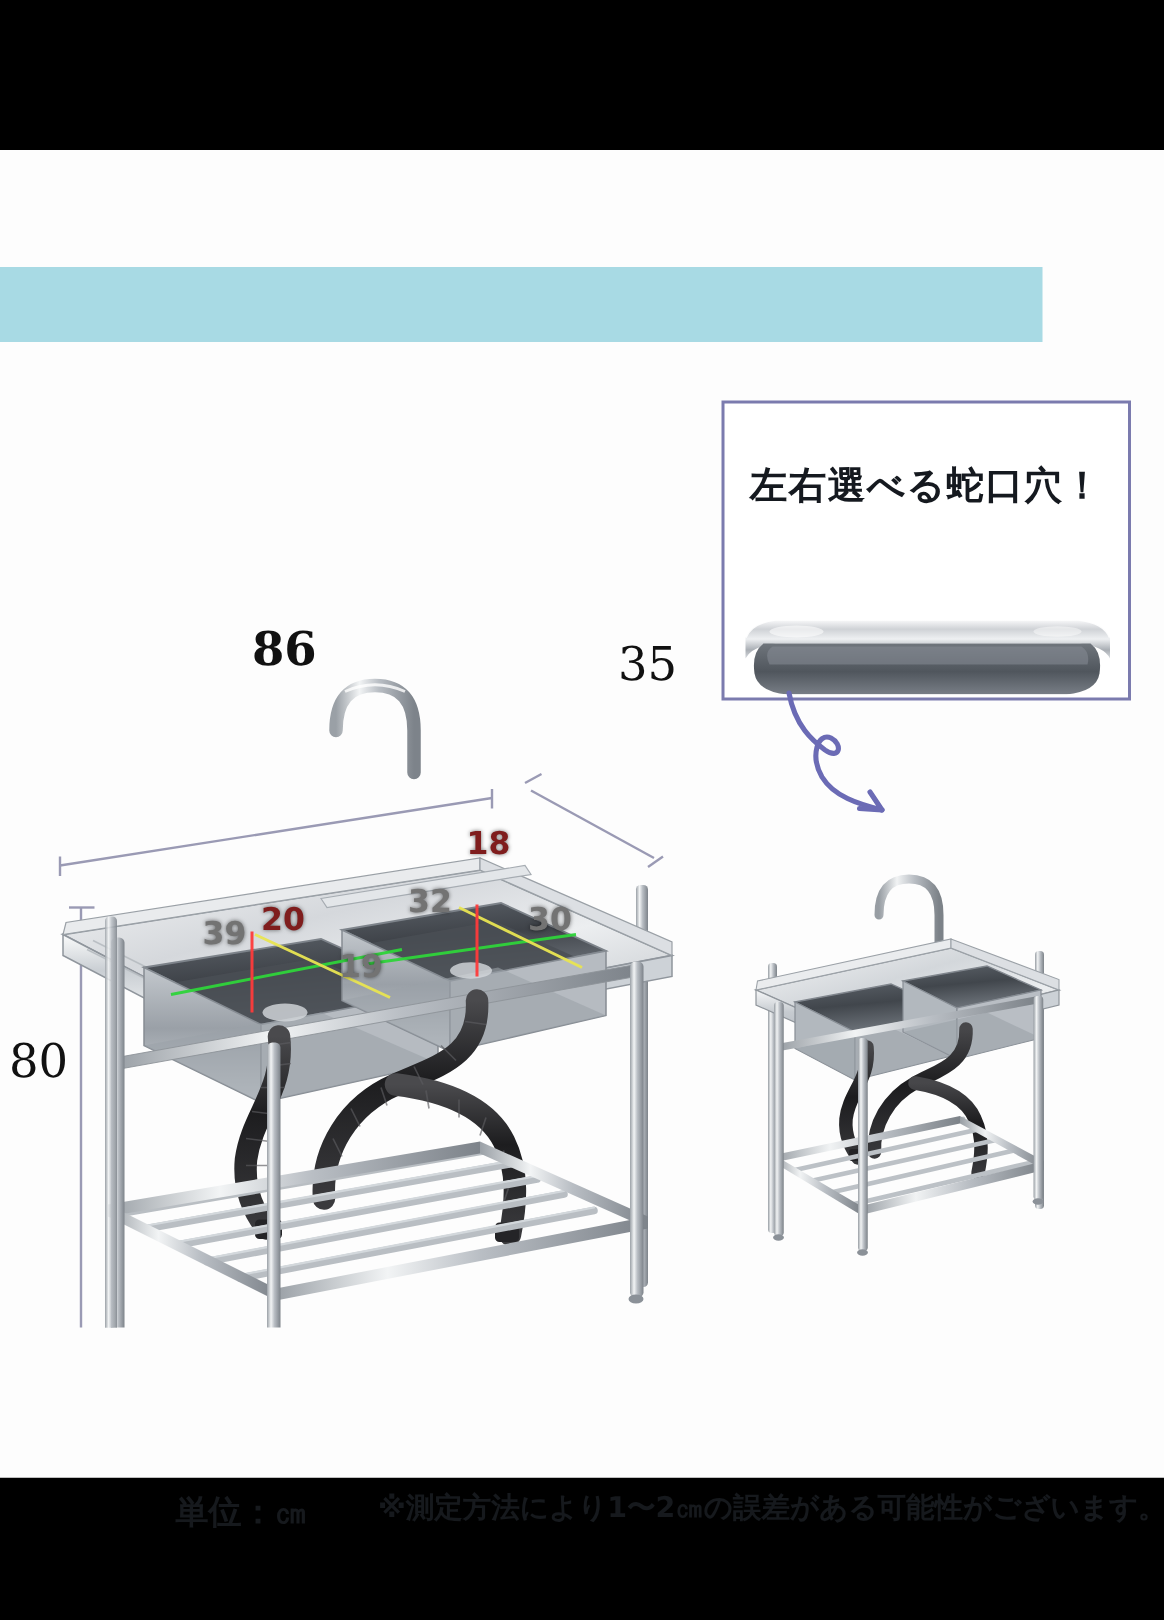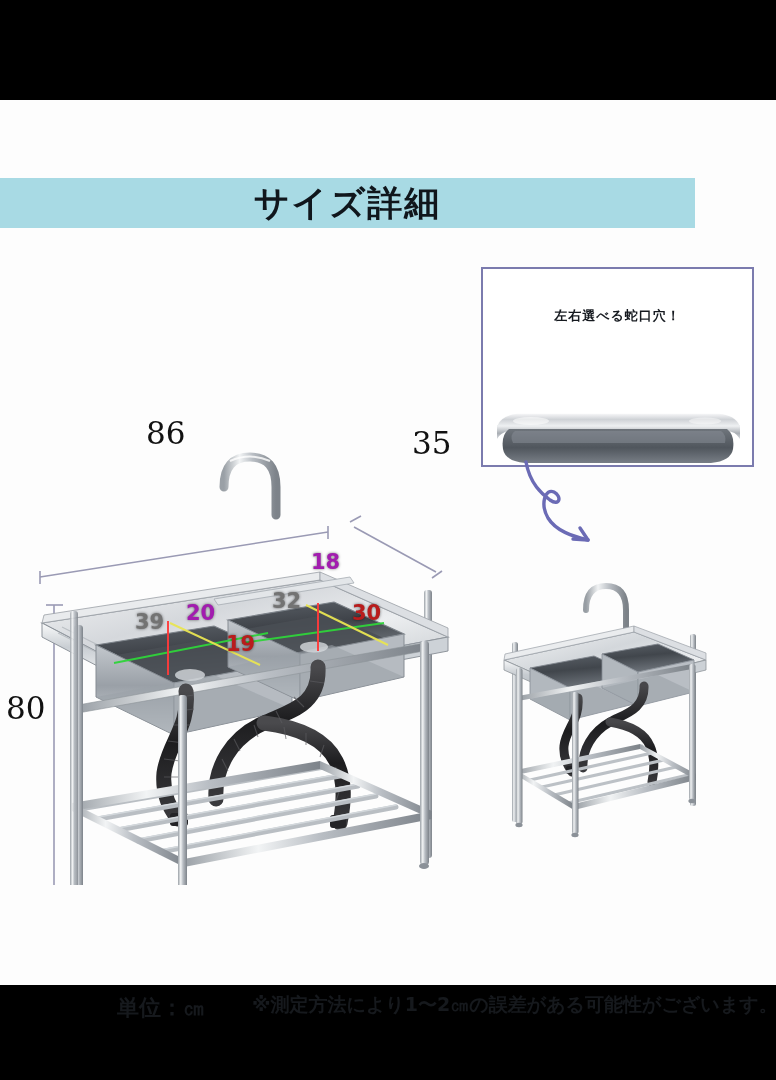--- a/index.html
+++ b/index.html
@@ -30,21 +30,21 @@
     font-family:"DejaVu Sans","Liberation Sans",sans-serif;
   }
 
   
   #callout{
     position:absolute;left:481px;top:167px;width:273px;height:200px;
     border:2px solid #7b7bae;background:#ffffff;box-sizing:border-box;
   }
   #callout-head{
     position:absolute;left:0;top:38px;width:100%;text-align:center;
-    font-size:13px;font-weight:700;color:#15191f;letter-spacing:1px;
+    font-size:25px;font-weight:700;color:#15191f;letter-spacing:1px;
     font-family:"DejaVu Sans","Liberation Sans",sans-serif;
   }
   #callout-sub{
     position:absolute;left:0;top:88px;width:100%;text-align:center;
     font-size:14.5px;font-weight:700;color:#15191f;letter-spacing:0px;
     font-family:"DejaVu Sans","Liberation Sans",sans-serif;
   }
   #callout-photo{
     position:absolute;left:8px;bottom:2px;width:255px;height:58px;overflow:hidden;
   }
@@ -54,34 +54,34 @@
 
   
   #main-sink{position:absolute;left:18px;top:275px;width:460px;height:510px;}
   #mini-sink{position:absolute;left:490px;top:468px;width:230px;height:272px;}
 
   
   .dim{
     position:absolute;font-family:"DejaVu Serif","Liberation Serif",serif;
     color:#111;font-size:31px;line-height:1;white-space:nowrap;
   }
-  #dim-86{left:146px;top:318px;}
+  #dim-86{left:168px;top:318px;font-weight:bold;}
   #dim-47{left:412px;top:328px;}
   #dim-80{left:6px;top:593px;}
 
   .basin-num{
     position:absolute;font-family:"DejaVu Sans","Liberation Sans",sans-serif;
     font-weight:700;font-size:21px;line-height:1;white-space:nowrap;
   }
   .g{color:#737373;text-shadow:0 0 3px rgba(0,0,0,.55);}
-  .y{color:#b91c1c;text-shadow:0 0 3px rgba(0,0,0,.55);}
-  .r{color:#a21caf;text-shadow:0 0 3px rgba(0,0,0,.55);}
+  .y{color:#737373;text-shadow:0 0 3px rgba(0,0,0,.55);}
+  .r{color:#7f1d1d;text-shadow:0 0 3px rgba(0,0,0,.55);}
 
   #num-39{left:135px;top:512px;}
-  #num-20{left:174px;top:503px;margin-left:12px;}
+  #num-20{left:174px;top:503px;}
   #num-35{left:226px;top:534px;}
   #num-32{left:272px;top:491px;}
   #num-18{left:311px;top:452px;}
   #num-30{left:352px;top:503px;}
   #unit-label{
     position:absolute;left:117px;top:893px;
     font-size:22px;font-weight:700;color:#16191d;
     font-family:"DejaVu Sans","Liberation Sans",sans-serif;white-space:nowrap;
   }
   #tolerance-note{
@@ -94,21 +94,20 @@
 <body>
 
 <div id="page">
 
   <div class="bar" id="bar-top"></div>
   <div class="bar" id="bar-bottom"></div>
 
   <div id="canvas">
 
     <div id="banner"></div>
-    <div id="banner-title">サイズ詳細</div>
 
     <div id="callout">
       <div id="callout-head">左右選べる蛇口穴！</div>
       <div id="callout-photo">
         <svg width="255" height="58" viewBox="0 0 255 58">
           <defs>
             <linearGradient id="rimg" x1="0" y1="0" x2="0" y2="1">
               <stop offset="0" stop-color="#fbfbfc"></stop>
               <stop offset="0.25" stop-color="#cfd2d6"></stop>
               <stop offset="0.5" stop-color="#eef0f2"></stop>

